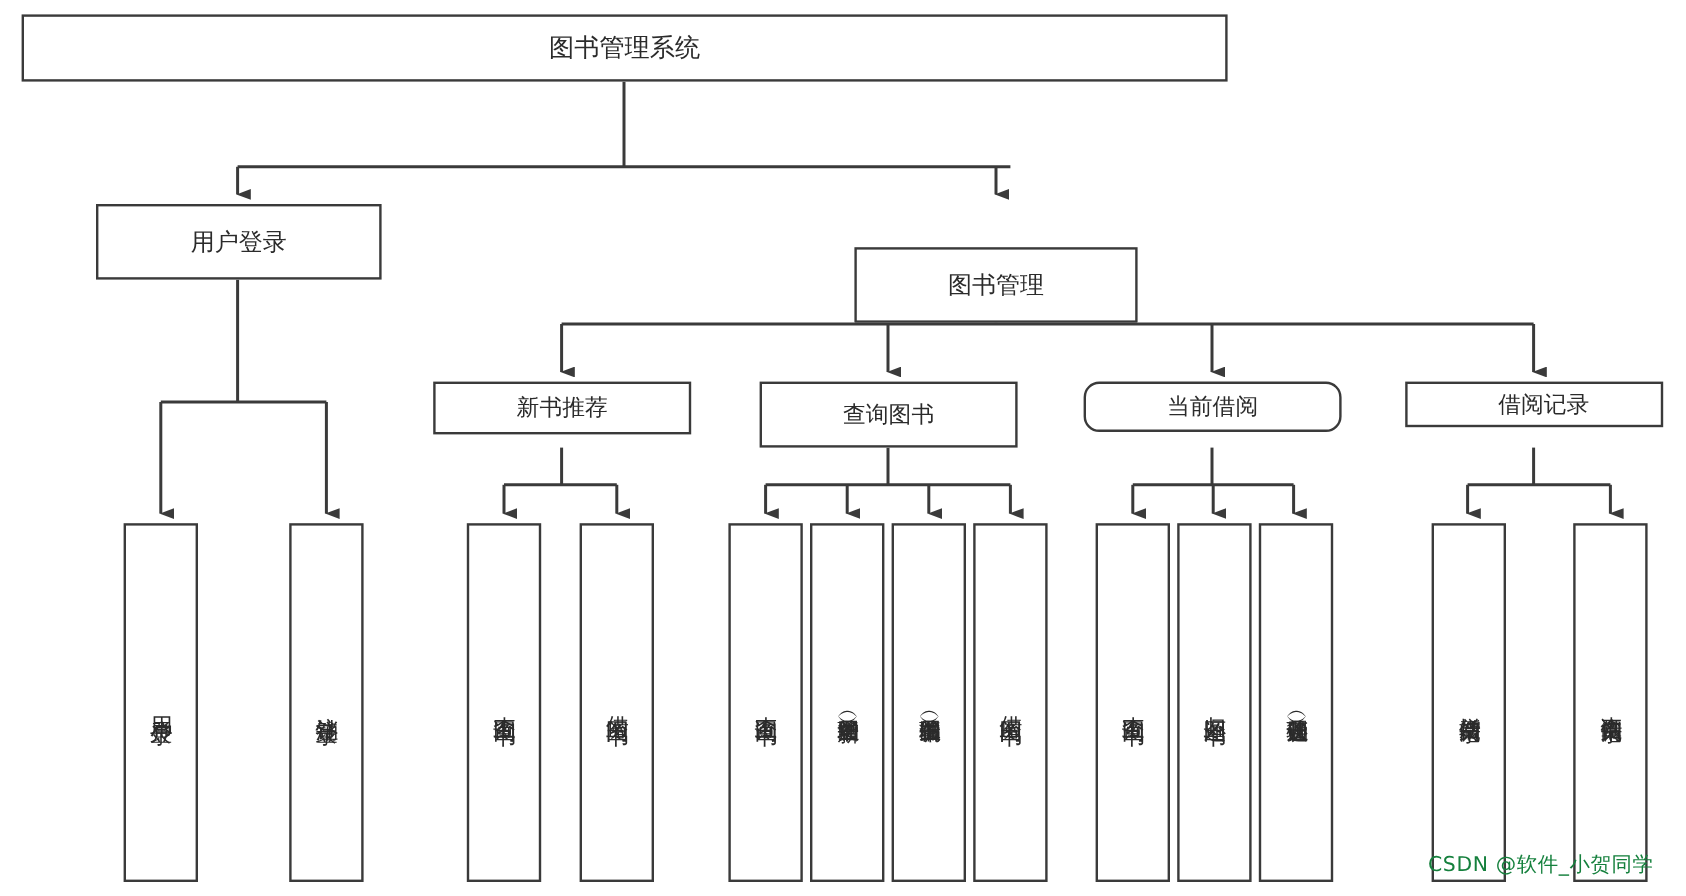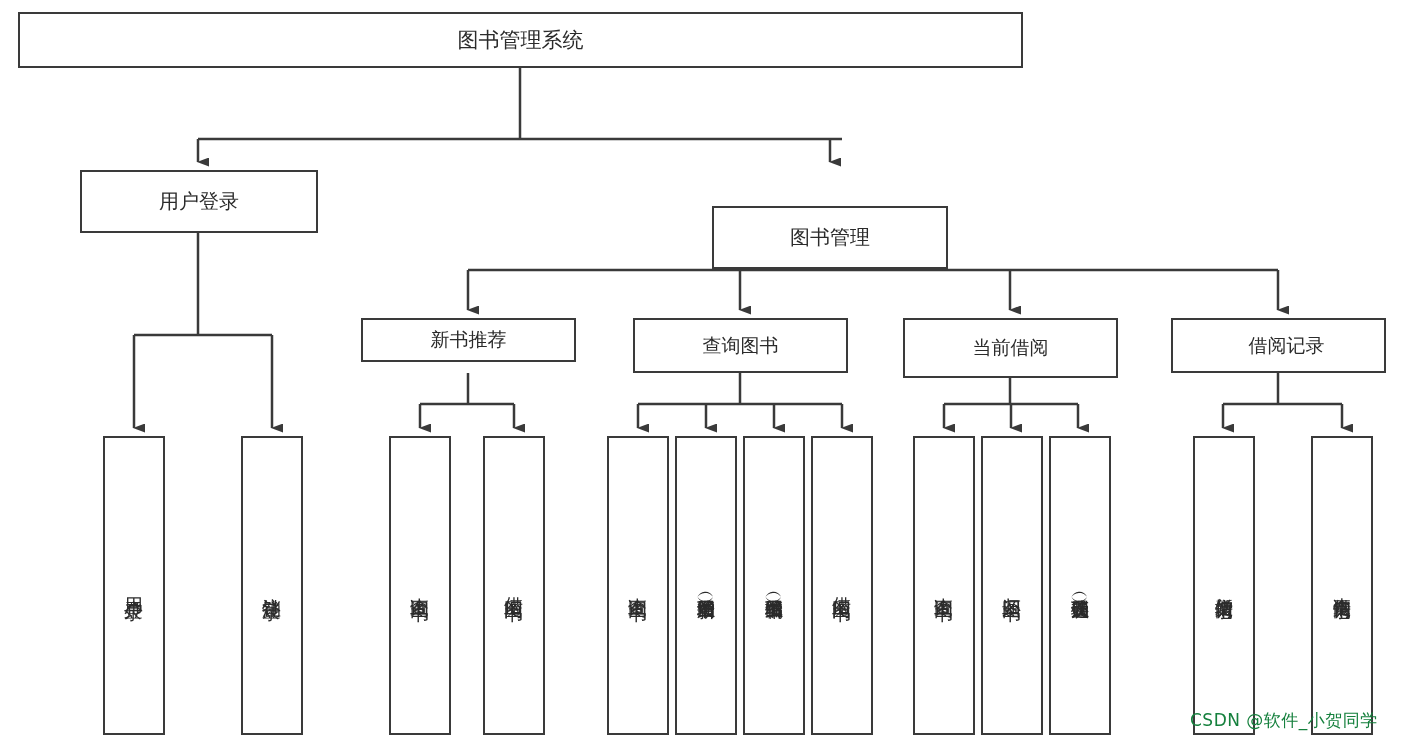--- a/index.html
+++ b/index.html
@@ -133,24 +133,24 @@
   <div class="node lvl2" style="left:712px; top:170px; width:236px; height:63px;margin-top:36px;">
     <span>图书管理</span>
   </div>
 
   <div class="node lvl3" style="left:361px; top:318px; width:215px; height:44px;">
     <span>新书推荐</span>
   </div>
   <div class="node lvl3" style="left:633px; top:318px; width:215px; height:55px;">
     <span>查询图书</span>
   </div>
-  <div class="node lvl3" style="left:903px; top:318px; width:215px; height:60px;">
+  <div class="node lvl3" style="left:903px; top:318px; width:215px; height:42px;border-radius:13px;">
     <span>当前借阅</span>
   </div>
-  <div class="node lvl3" style="left:1171px; top:318px; width:215px; height:55px;padding-left:16px;">
+  <div class="node lvl3" style="left:1171px; top:318px; width:215px; height:38px;padding-left:16px;">
     <span>借阅记录</span>
   </div>
 
   <div class="node leaf" style="left:103px; top:436px; width:62px; height:299px;">
     <span class="leaf-text">用户登录</span>
   </div>
   <div class="node leaf" style="left:241px; top:436px; width:62px; height:299px;">
     <span class="leaf-text">注销登录</span>
   </div>
 

